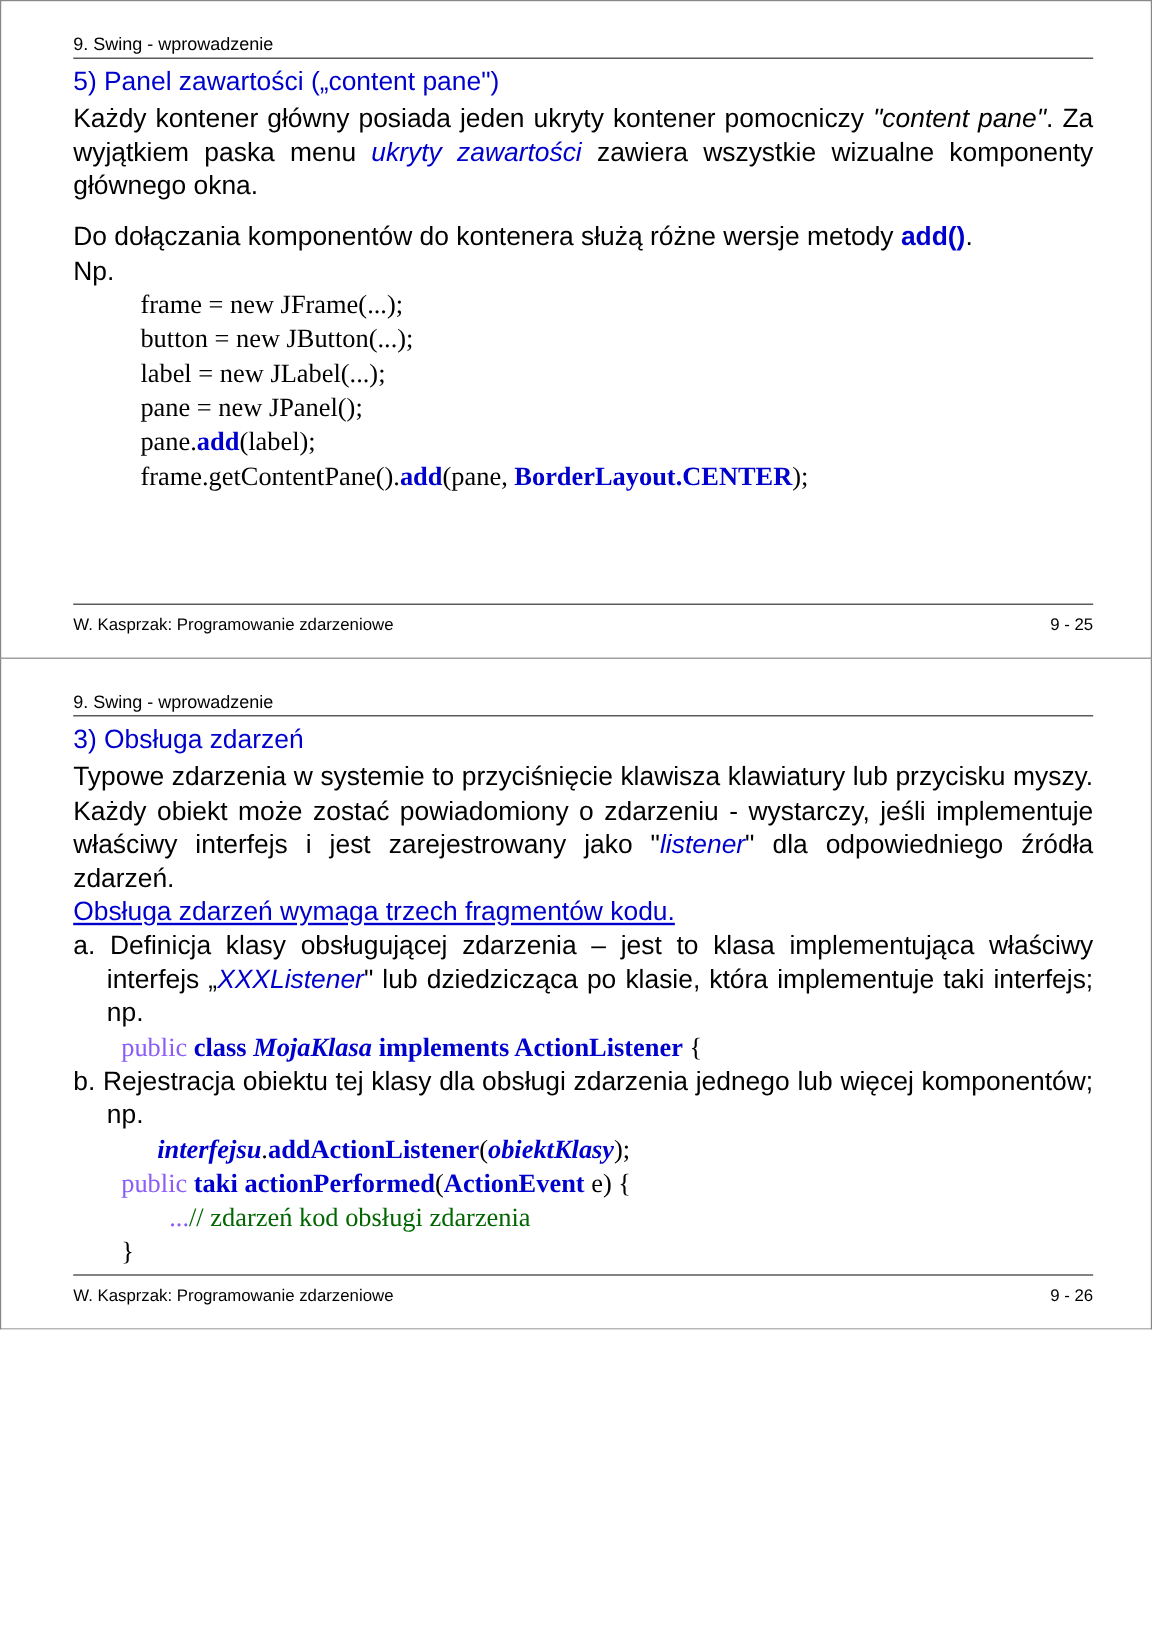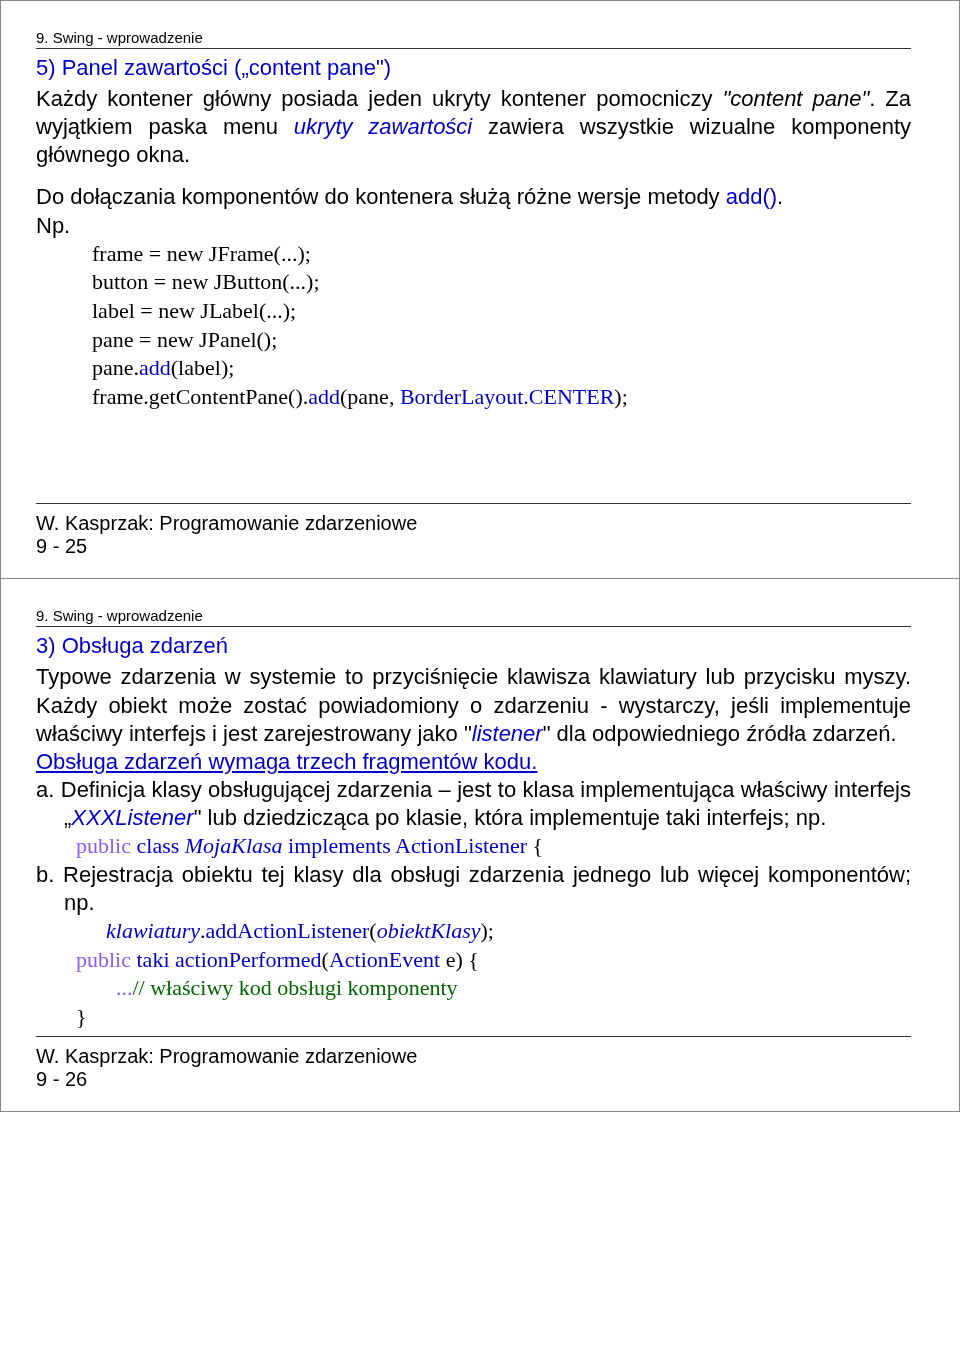--- a/index.html
+++ b/index.html
@@ -6,21 +6,21 @@
   body {
     margin: 0;
     background: #fff;
     font-family: Arial, Helvetica, sans-serif;
     color: #000;
     width: 960px;
   }
   .page {
     border: 1px solid #888;
     margin: 0;
-    padding: 28px 48px 20px 35px;
+    padding: 28px 48px 20px 60px;
     width: 960px;
   }
   .page2 { border-top: none; }
   .header-line {
     font-size: 15px;
     margin-bottom: 2px;
   }
   .hr {
     border: none;
     border-top: 1px solid #333;
@@ -32,37 +32,36 @@
     margin: 2px 0 4px 0;
   }
   .body-text {
     font-size: 22px;
     line-height: 1.28;
     text-align: justify;
   }
   .red { color: #8b5cf6; }
   .blue { color: #0000cc; }
   .green { color: #006600; }
-  .bold { font-weight: normal; }
+  .bold { font-weight: bold; }
   .italic { font-style: italic; }
   .under { text-decoration: underline; }
   .code {
     font-family: "Times New Roman", Times, serif;
     font-size: 22px;
     line-height: 1.3;
     margin-left: 56px;
   }
   .code-line { display: block; }
   .indent2 { margin-left: 40px; }
   .footer {
     display: flex;
     justify-content: space-between;
-    font-size: 20px;
+    font-size: 14px;
     margin-top: 8px;
-    flex-direction: column;
   }
   .list-item {
     text-align: justify;
     font-size: 22px;
     line-height: 1.28;
   }
   .hang { padding-left: 28px; text-indent: -28px; }
   .spacer-lg { height: 90px; }
 </style>
 </head>
@@ -123,28 +122,28 @@
     <span>a. Definicja klasy obsługującej zdarzenia – jest to klasa implementująca właściwy interfejs „</span><span class="blue italic">XXXListener</span><span>" lub dziedzicząca po klasie, która implementuje taki interfejs; np.</span>
   </div>
   <div class="code indent2" style="font-size:22px">
     <span class="red">public </span><span class="blue bold">class </span><span class="blue bold italic">MojaKlasa</span><span class="blue bold"> implements </span><span class="blue bold">ActionListener</span><span> {</span>
   </div>
 
   <div class="list-item hang">
     <span>b. Rejestracja obiektu tej klasy dla obsługi zdarzenia jednego lub więcej komponentów; np.</span>
   </div>
   <div class="code" style="margin-left:70px;font-size:22px">
-    <span class="blue bold italic">klawiatury</span><span>.</span><span class="blue bold">addActionListener</span><span>(</span><span class="blue bold italic">obiektKlasy</span><span>);</span>
+    <span class="blue bold italic">interfejsu</span><span>.</span><span class="blue bold">addActionListener</span><span>(</span><span class="blue bold italic">obiektKlasy</span><span>);</span>
   </div>
 
   <div class="code indent2" style="font-size:22px">
     <span class="red">public </span><span class="blue bold">taki </span><span class="blue bold">actionPerformed</span><span>(</span><span class="blue bold">ActionEvent</span><span> e) {</span>
   </div>
   <div class="code" style="margin-left:80px;font-size:22px">
-    <span class="red">...</span><span class="green">// właściwy kod obsługi komponenty</span>
+    <span class="red">...</span><span class="green">// zdarzeń kod obsługi zdarzenia</span>
   </div>
   <div class="code indent2" style="font-size:22px">
     <span>}</span>
   </div>
 
   <hr class="hr" style="margin-top:4px">
   <div class="footer">
     <span>W. Kasprzak: Programowanie zdarzeniowe</span>
     <span>9 - 26</span>
   </div>

